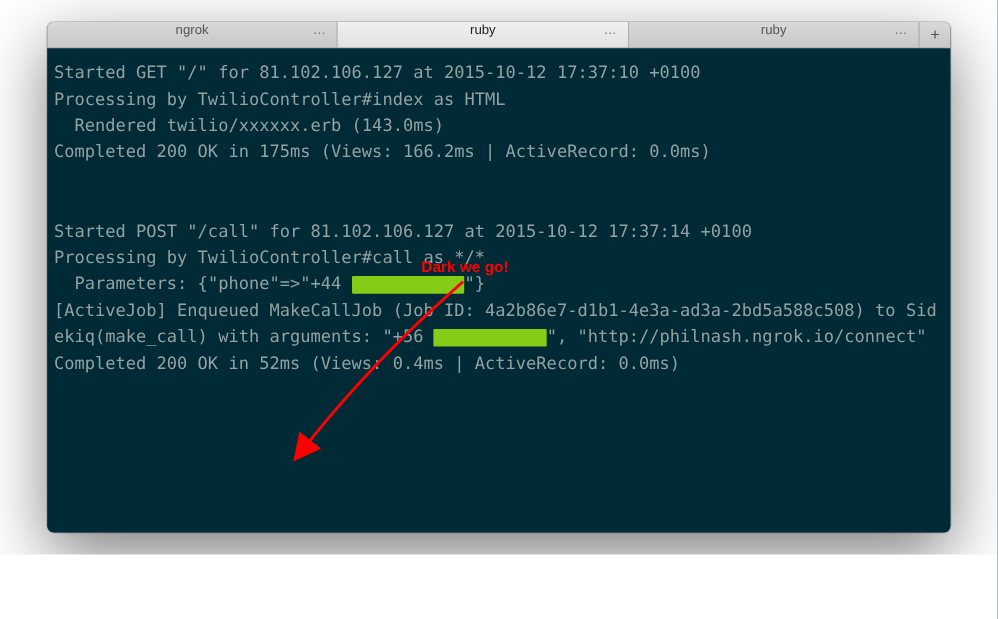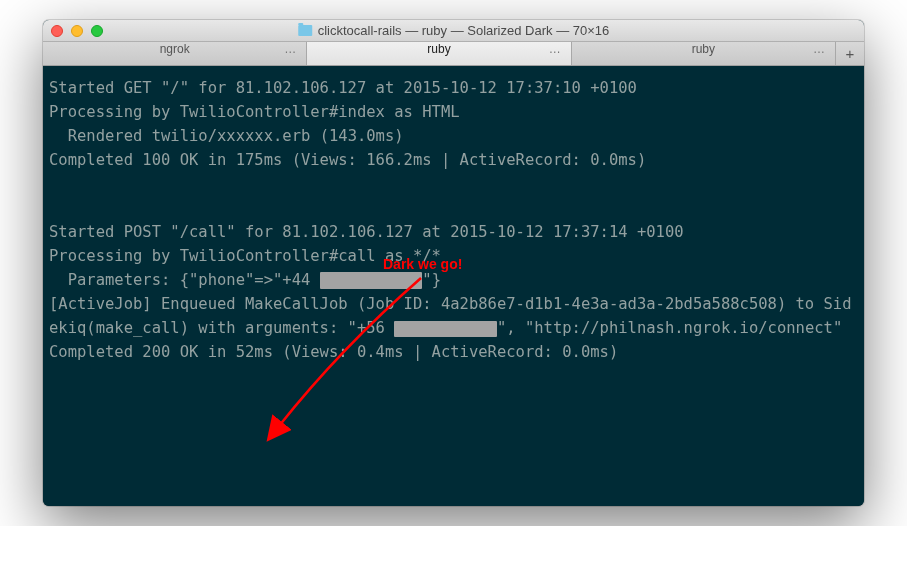--- a/index.html
+++ b/index.html
@@ -73,21 +73,21 @@
       line-height: 1.55;
       padding: 10px 6px 40px 6px;
       min-height: 440px;
       white-space: pre-wrap;
       word-break: break-all;
       position: relative;
       overflow: hidden;
     }
     .terminal .redacted {
       display: inline-block;
-      background: #a3a3a3;
+      background: #84cc16;
       color: transparent;
       filter: blur(0.3px);
       border-radius: 1px;
       vertical-align: middle;
       height: 1.05em;
     }
     .annotation {
       position: absolute;
       top: 188px;
       left: 340px;
@@ -101,52 +101,41 @@
       position: absolute;
       top: 202px;
       left: 218px;
       pointer-events: none;
     }
   </style>
 </head>
 <body>
 
 <div class="window">
-  <div class="titlebar">
-    <div class="traffic-lights">
-      <div class="tl close"></div>
-      <div class="tl min"></div>
-      <div class="tl max"></div>
-    </div>
-    <div class="title">
-      <span class="folder-icon"></span>
-      <span>clicktocall-rails — ruby — Solarized Dark — 70×16</span>
-    </div>
-  </div>
 
   <div class="tab-bar">
     <div class="tab">
       <span>ngrok</span>
       <span class="ell">…</span>
     </div>
     <div class="tab active">
       <span>ruby</span>
       <span class="ell">…</span>
     </div>
     <div class="tab">
       <span>ruby</span>
       <span class="ell">…</span>
     </div>
     <div class="tab-plus">+</div>
   </div>
 
   <div class="terminal"><span>Started GET "/" for 81.102.106.127 at 2015-10-12 17:37:10 +0100</span>
 <span>Processing by TwilioController#index as HTML</span>
 <span>  Rendered twilio/xxxxxx.erb (143.0ms)</span>
-<span>Completed 100 OK in 175ms (Views: 166.2ms | ActiveRecord: 0.0ms)</span>
+<span>Completed 200 OK in 175ms (Views: 166.2ms | ActiveRecord: 0.0ms)</span>
 <span></span>
 <span></span>
 <span>Started POST "/call" for 81.102.106.127 at 2015-10-12 17:37:14 +0100</span>
 <span>Processing by TwilioController#call as */*</span>
 <span><span>  Parameters: {"phone"=&gt;"+44 </span><span class="redacted">xxxx xxxxxx</span><span>"}</span></span>
 <span><span>[ActiveJob] Enqueued MakeCallJob (Job ID: 4a2b86e7-d1b1-4e3a-ad3a-2bd5a588c508) to Sidekiq(make_call) with arguments: "+56 </span><span class="redacted">xxxx xxxxxx</span><span>", "http://philnash.ngrok.io/connect"</span></span>
 <span>Completed 200 OK in 52ms (Views: 0.4ms | ActiveRecord: 0.0ms)</span>
     <div class="annotation">Dark we go!</div>
     <svg class="arrow-svg" width="180" height="180">
       <defs>

